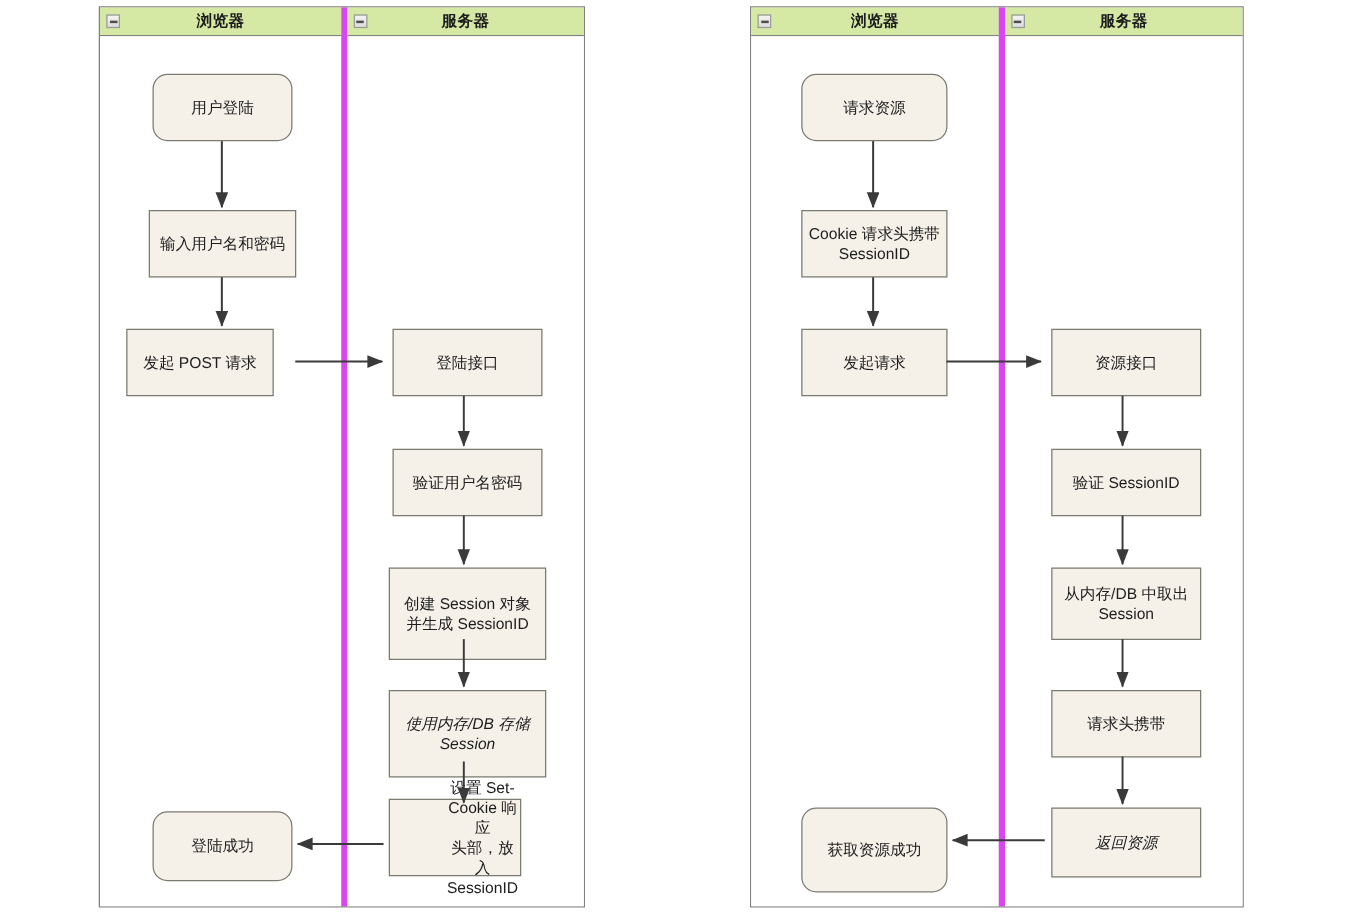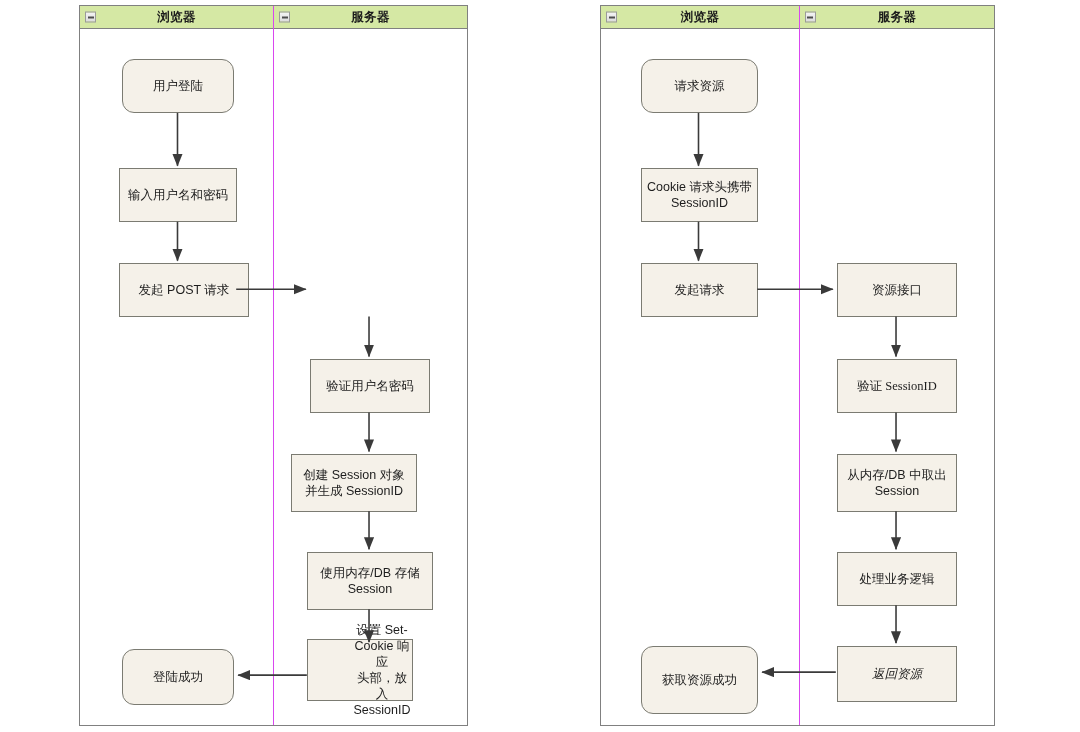--- a/index.html
+++ b/index.html
@@ -35,21 +35,21 @@
     display: flex;
   }
   .lane {
     position: relative;
     box-sizing: border-box;
     height: 100%;
     display: flex;
     flex-direction: column;
   }
   .lane + .lane {
-    border-left: 1px solid #d946ef;
+    border-left: 5px solid #d946ef;
   }
   .lane-header {
     position: relative;
     box-sizing: border-box;
     height: 23px;
     flex: 0 0 23px;
     background: #d5e8a4;
     border-bottom: 1px solid #808080;
     display: flex;
     align-items: center;
@@ -130,21 +130,21 @@
       <div class="lane" style="width:194px;">
         <div class="lane-header">
           <span class="collapse-icon"></span>
           <span class="lane-title">浏览器</span>
         </div>
         <div class="lane-body">
           <div class="node rounded" style="left:42px; top:30px; width:112px; height:54px;">用户登陆</div>
 
           <div class="node" style="left:39px; top:139px; width:118px; height:54px;">输入用户名和密码</div>
 
-          <div class="node" style="left:39px; top:234px; width:130px; height:54px;">发起 POST 请求</div>
+          <div class="node" style="left:21px; top:234px; width:118px; height:54px;">发起 POST 请求</div>
 
           <div class="node rounded" style="left:42px; top:620px; width:112px; height:56px;">登陆成功</div>
 
           <svg class="edges" viewBox="0 0 194 697" preserveAspectRatio="none">
             <defs>
               <marker id="ah1" markerWidth="9" markerHeight="9" refX="7.5" refY="3.2" orient="auto" markerUnits="strokeWidth">
                 <path d="M0,0 L8,3.2 L0,6.4 z" fill="#3a3a3a"></path>
               </marker>
             </defs>
             <path d="M98,84 L98,137" stroke="#3a3a3a" stroke-width="1.6" fill="none" marker-end="url(#ah1)"></path>
@@ -152,27 +152,28 @@
           </svg>
         </div>
       </div>
 
       <div class="lane" style="width:195px;">
         <div class="lane-header">
           <span class="collapse-icon"></span>
           <span class="lane-title">服务器</span>
         </div>
         <div class="lane-body">
+          <div class="node" style="left:36px; top:234px; width:120px; height:54px;">登陆接口</div>
 
           <div class="node" style="left:36px; top:330px; width:120px; height:54px;">验证用户名密码</div>
 
-          <div class="node" style="left:17px; top:425px; width:126px; height:58px;">创建 Session 对象
+          <div class="node" style="left:33px; top:425px; width:126px; height:74px;">创建 Session 对象
 并生成 SessionID</div>
 
-          <div class="node" style="left:33px; top:523px; width:126px; height:58px;">使用内存/DB 存储
+          <div class="node" style="left:33px; top:523px; width:126px; height:70px;font-style:italic;">使用内存/DB 存储
 Session</div>
 
           <div class="node" style="left:33px; top:610px; width:106px; height:62px;padding-left:48px;">设置 Set-Cookie 响应
 头部，放入
 SessionID</div>
 
           <svg class="edges" viewBox="0 0 195 697" preserveAspectRatio="none">
             <defs>
               <marker id="ah2" markerWidth="9" markerHeight="9" refX="7.5" refY="3.2" orient="auto" markerUnits="strokeWidth">
                 <path d="M0,0 L8,3.2 L0,6.4 z" fill="#3a3a3a"></path>
@@ -231,26 +232,26 @@
       </div>
 
       <div class="lane" style="width:196px;">
         <div class="lane-header">
           <span class="collapse-icon"></span>
           <span class="lane-title">服务器</span>
         </div>
         <div class="lane-body">
           <div class="node" style="left:37px; top:234px; width:120px; height:54px;">资源接口</div>
 
-          <div class="node" style="left:37px; top:330px; width:120px; height:54px;font-family:Liberation Serif, serif;">验证 SessionID</div>
+          <div class="node" style="left:37px; top:330px; width:120px; height:54px;">验证 SessionID</div>
 
           <div class="node" style="left:37px; top:425px; width:120px; height:58px;">从内存/DB 中取出
 Session</div>
 
-          <div class="node" style="left:37px; top:523px; width:120px; height:54px;">处理业务逻辑</div>
+          <div class="node" style="left:37px; top:523px; width:120px; height:54px;">请求头携带</div>
 
           <div class="node" style="left:37px; top:617px; width:120px; height:56px;font-style:italic;">返回资源</div>
 
           <svg class="edges" viewBox="0 0 196 697" preserveAspectRatio="none">
             <defs>
               <marker id="ah4" markerWidth="9" markerHeight="9" refX="7.5" refY="3.2" orient="auto" markerUnits="strokeWidth">
                 <path d="M0,0 L8,3.2 L0,6.4 z" fill="#3a3a3a"></path>
               </marker>
             </defs>
             <path d="M97,288 L97,328" stroke="#3a3a3a" stroke-width="1.6" fill="none" marker-end="url(#ah4)"></path>

